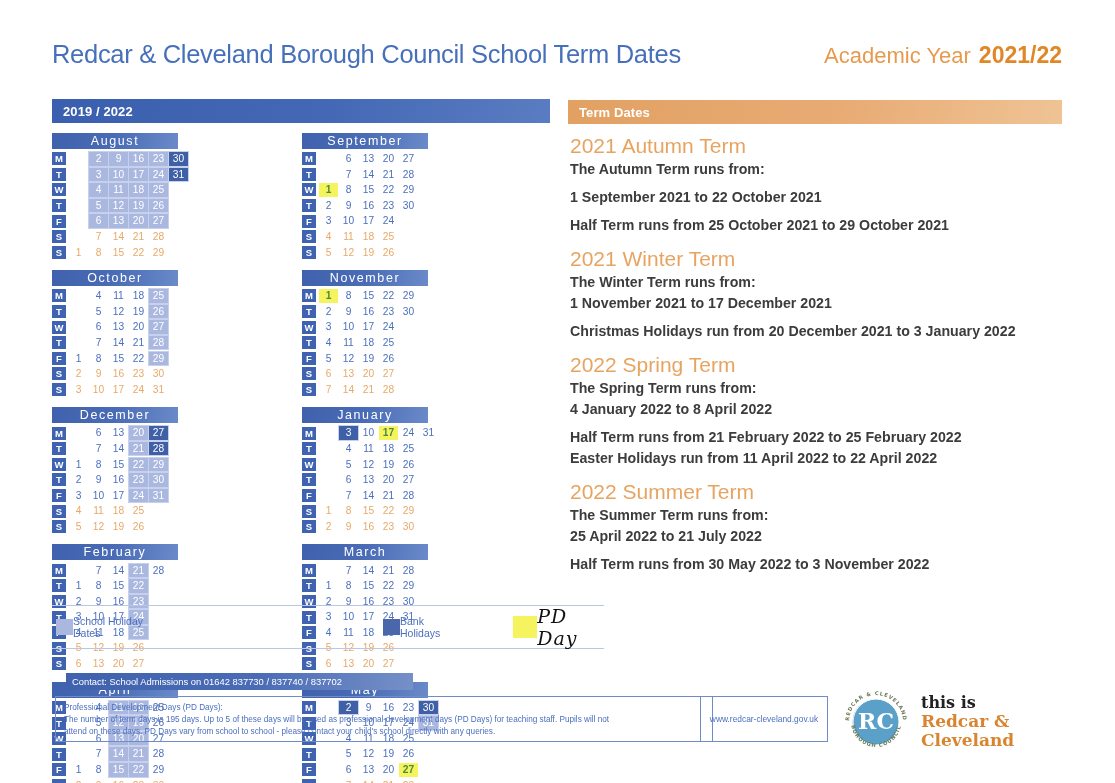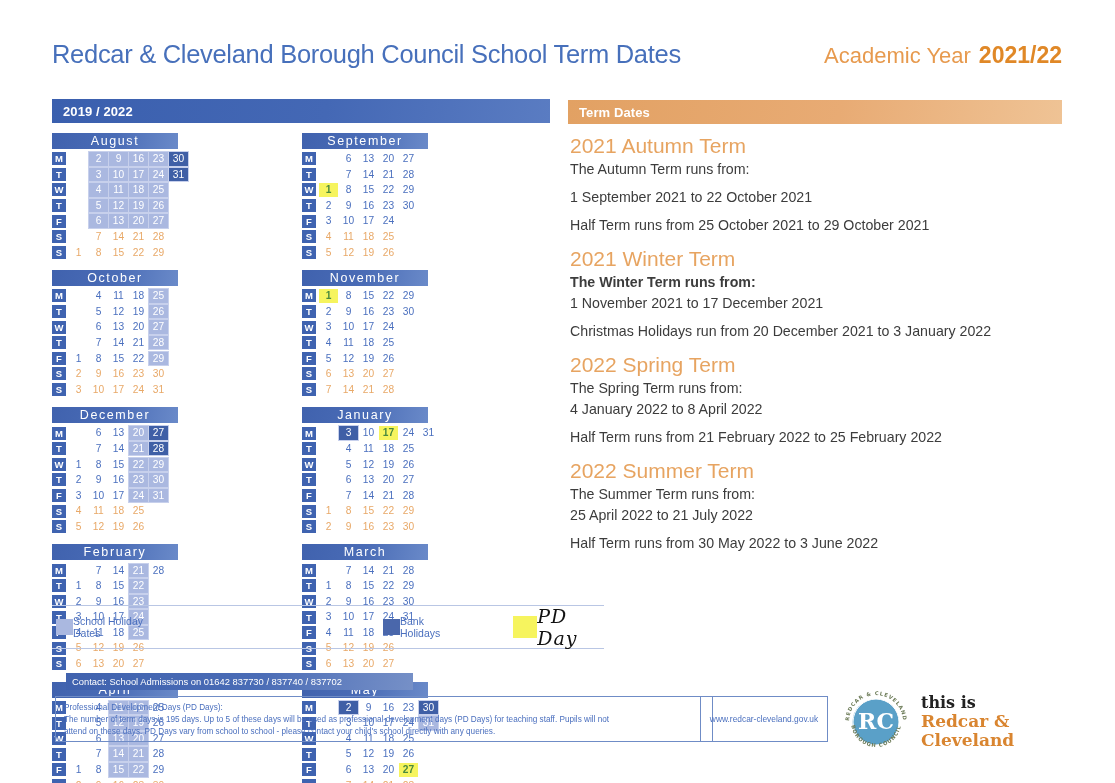--- a/index.html
+++ b/index.html
@@ -162,21 +162,21 @@
   .term-title {
     color: #e7a461;
     font-size: 21px;
     margin-bottom: 1px;
     font-weight: 400;
   }
   .term-line {
     color: #3c3c3c;
     font-size: 14.2px;
     line-height: 21px;
-    font-weight: 400;
+    font-weight: 700;
   }
   .term-line.gap { margin-top: 7px; }
   .term-line.bold { font-weight: bold; }
 
   
   #legend {
     position: absolute;
     left: 52px;
     top: 605px;
     width: 552px;
@@ -877,26 +877,27 @@
       <div class="term-title">2021 Winter Term</div>
       <div class="term-line bold">The Winter Term runs from:</div>
       <div class="term-line">1 November 2021 to 17 December 2021</div>
       <div class="term-line gap">Christmas Holidays run from 20 December 2021 to 3 January 2022</div>
     </div>
     <div class="term-block">
       <div class="term-title">2022 Spring Term</div>
       <div class="term-line">The Spring Term runs from:</div>
       <div class="term-line">4 January 2022 to 8 April 2022</div>
       <div class="term-line gap">Half Term runs from 21 February 2022 to 25 February 2022</div>
+      <div class="term-line">Easter Holidays run from 11 April 2022 to 22 April 2022</div>
     </div>
     <div class="term-block">
       <div class="term-title">2022 Summer Term</div>
       <div class="term-line">The Summer Term runs from:</div>
       <div class="term-line">25 April 2022 to 21 July 2022</div>
-      <div class="term-line gap">Half Term runs from 30 May 2022 to 3 June 2022</div>
+      <div class="term-line gap">Half Term runs from 30 May 2022 to 3 November 2022</div>
     </div>
   </div>
 
 <div id="legend">
   <div class="legend-item" id="legend-item-holiday">
     <span class="legend-swatch holiday"></span>
     <span class="legend-label">School Holiday Dates</span>
   </div>
   <div class="legend-item" id="legend-item-bank">
     <span class="legend-swatch bank"></span>

